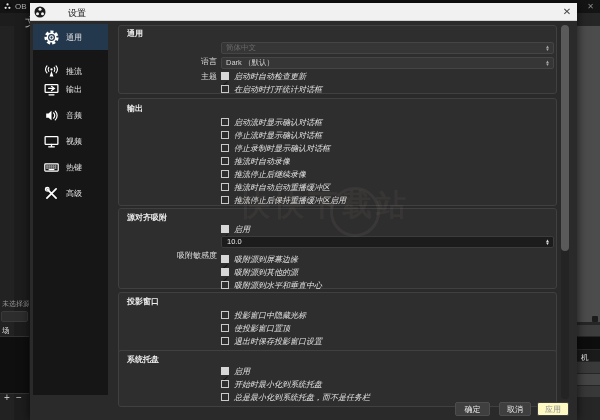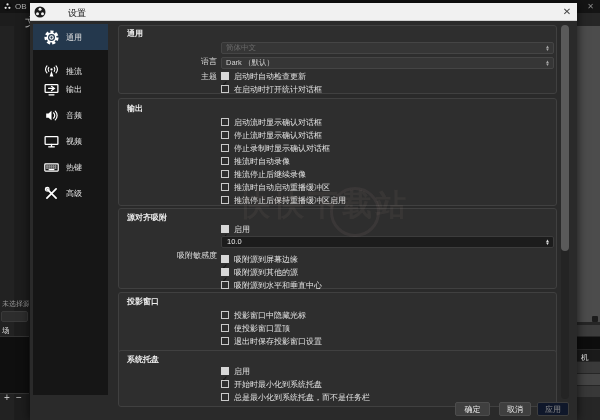--- a/index.html
+++ b/index.html
@@ -41,31 +41,31 @@
   
   .grp{position:absolute;left:88px;width:439px;background:#2e2e2e;border:1px solid #404040;border-radius:3px;box-sizing:border-box;}
   .grp-title{position:absolute;left:8px;font-size:8px;font-weight:bold;color:#ececec;}
   .frow-label{position:absolute;left:0;width:98px;text-align:right;font-size:8px;color:#dcdcdc;margin-top:12px;}
   .combo{position:absolute;left:102px;width:333px;height:12px;background:#363636;border:1px solid #454545;border-radius:2px;box-sizing:border-box;font-size:7.5px;line-height:10px;padding-left:4px;color:#d0d0d0;}
   .combo.disabled{color:#6b6b6b;}
   .spin{position:absolute;right:1px;top:0;bottom:0;width:9px;display:flex;flex-direction:column;align-items:center;justify-content:center;color:#a8a8a8;}
   .spin span{font-size:4.5px;line-height:3.5px;}
   .numinput{position:absolute;left:102px;width:333px;height:12px;background:#1c1c1c;border:1px solid #3c3c3c;border-radius:2px;box-sizing:border-box;font-size:7.5px;line-height:10px;padding-left:5px;color:#eaeaea;}
   .numinput .spin{color:#e0e0e0;}
-  .cbrow{position:absolute;left:102px;height:10px;display:flex;align-items:center;}
+  .cbrow{position:absolute;left:102px;height:10px;display:flex;align-items:center;font-style:italic;}
   .cb{width:8px;height:8px;box-sizing:border-box;border:1.5px solid #c9c9c9;background:transparent;flex:0 0 8px;}
   .cb.checked{border:none;background:#d7d7d7;text-align:center;}
   .cb.checked::after{content:"✓";font-size:7px;line-height:8px;color:#141414;font-weight:bold;}
   .cb-label{margin-left:5px;font-size:8px;color:#e2e2e2;white-space:nowrap;}
   
   .sb-track{position:absolute;left:531px;top:22px;width:8px;height:374px;background:#242424;border-radius:4px;}
   .sb-thumb{position:absolute;left:0;top:0;width:8px;height:226px;background:#5a5a5a;border-radius:4px;}
   
   .btn{position:absolute;top:399px;height:14px;background:#3f3f3f;border:1px solid #4d4d4d;border-radius:2px;box-sizing:border-box;color:#e8e8e8;font-size:8px;display:flex;align-items:center;justify-content:center;}
-  .btn.disabled{background:#0f172a;border-color:#3e3e3e;color:#8d8d8d;}
+  .btn.disabled{background:#fef9c3;border-color:#3e3e3e;color:#8d8d8d;}
   
   .wm-name{position:absolute;left:150px;top:182px;width:290px;text-align:center;font-size:30px;font-weight:bold;color:rgba(205,170,160,0.07);letter-spacing:4px;pointer-events:none;}
   .wm-circle{position:absolute;left:300px;top:184px;width:44px;height:44px;border:3px solid rgba(205,170,160,0.08);border-radius:50%;pointer-events:none;}
   .wm-site{position:absolute;left:208px;top:222px;font-size:13px;font-weight:bold;letter-spacing:2px;color:rgba(195,150,140,0.28);pointer-events:none;}
   svg{display:block;}
 </style>
 </head>
 <body>
 
 <div class="screen">

